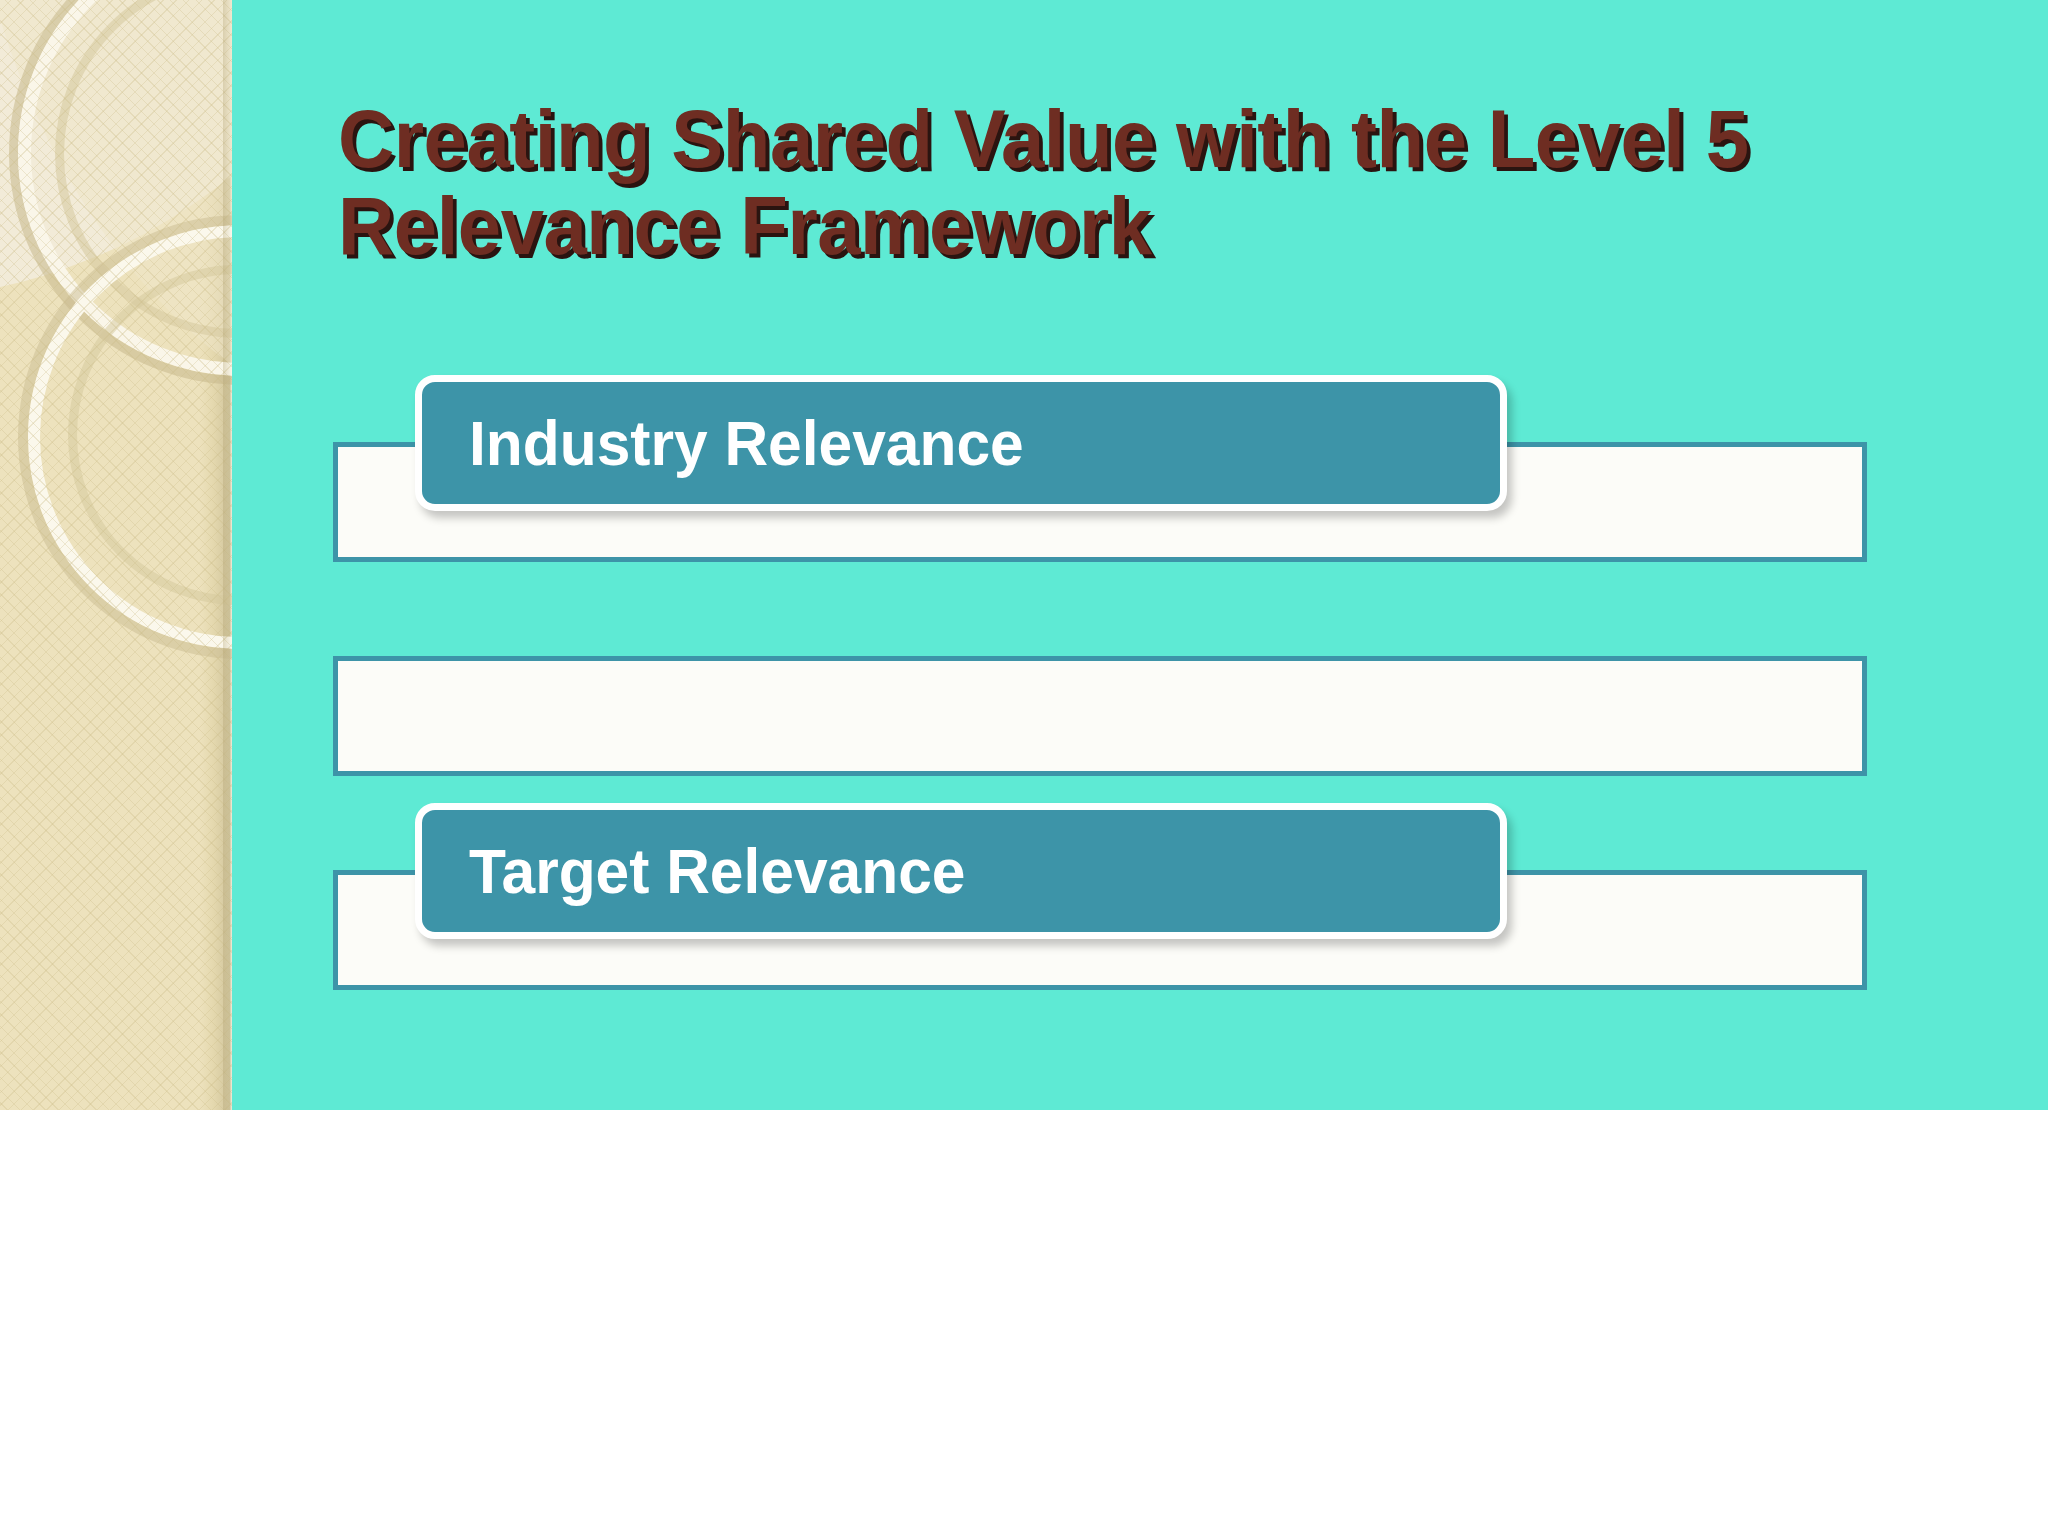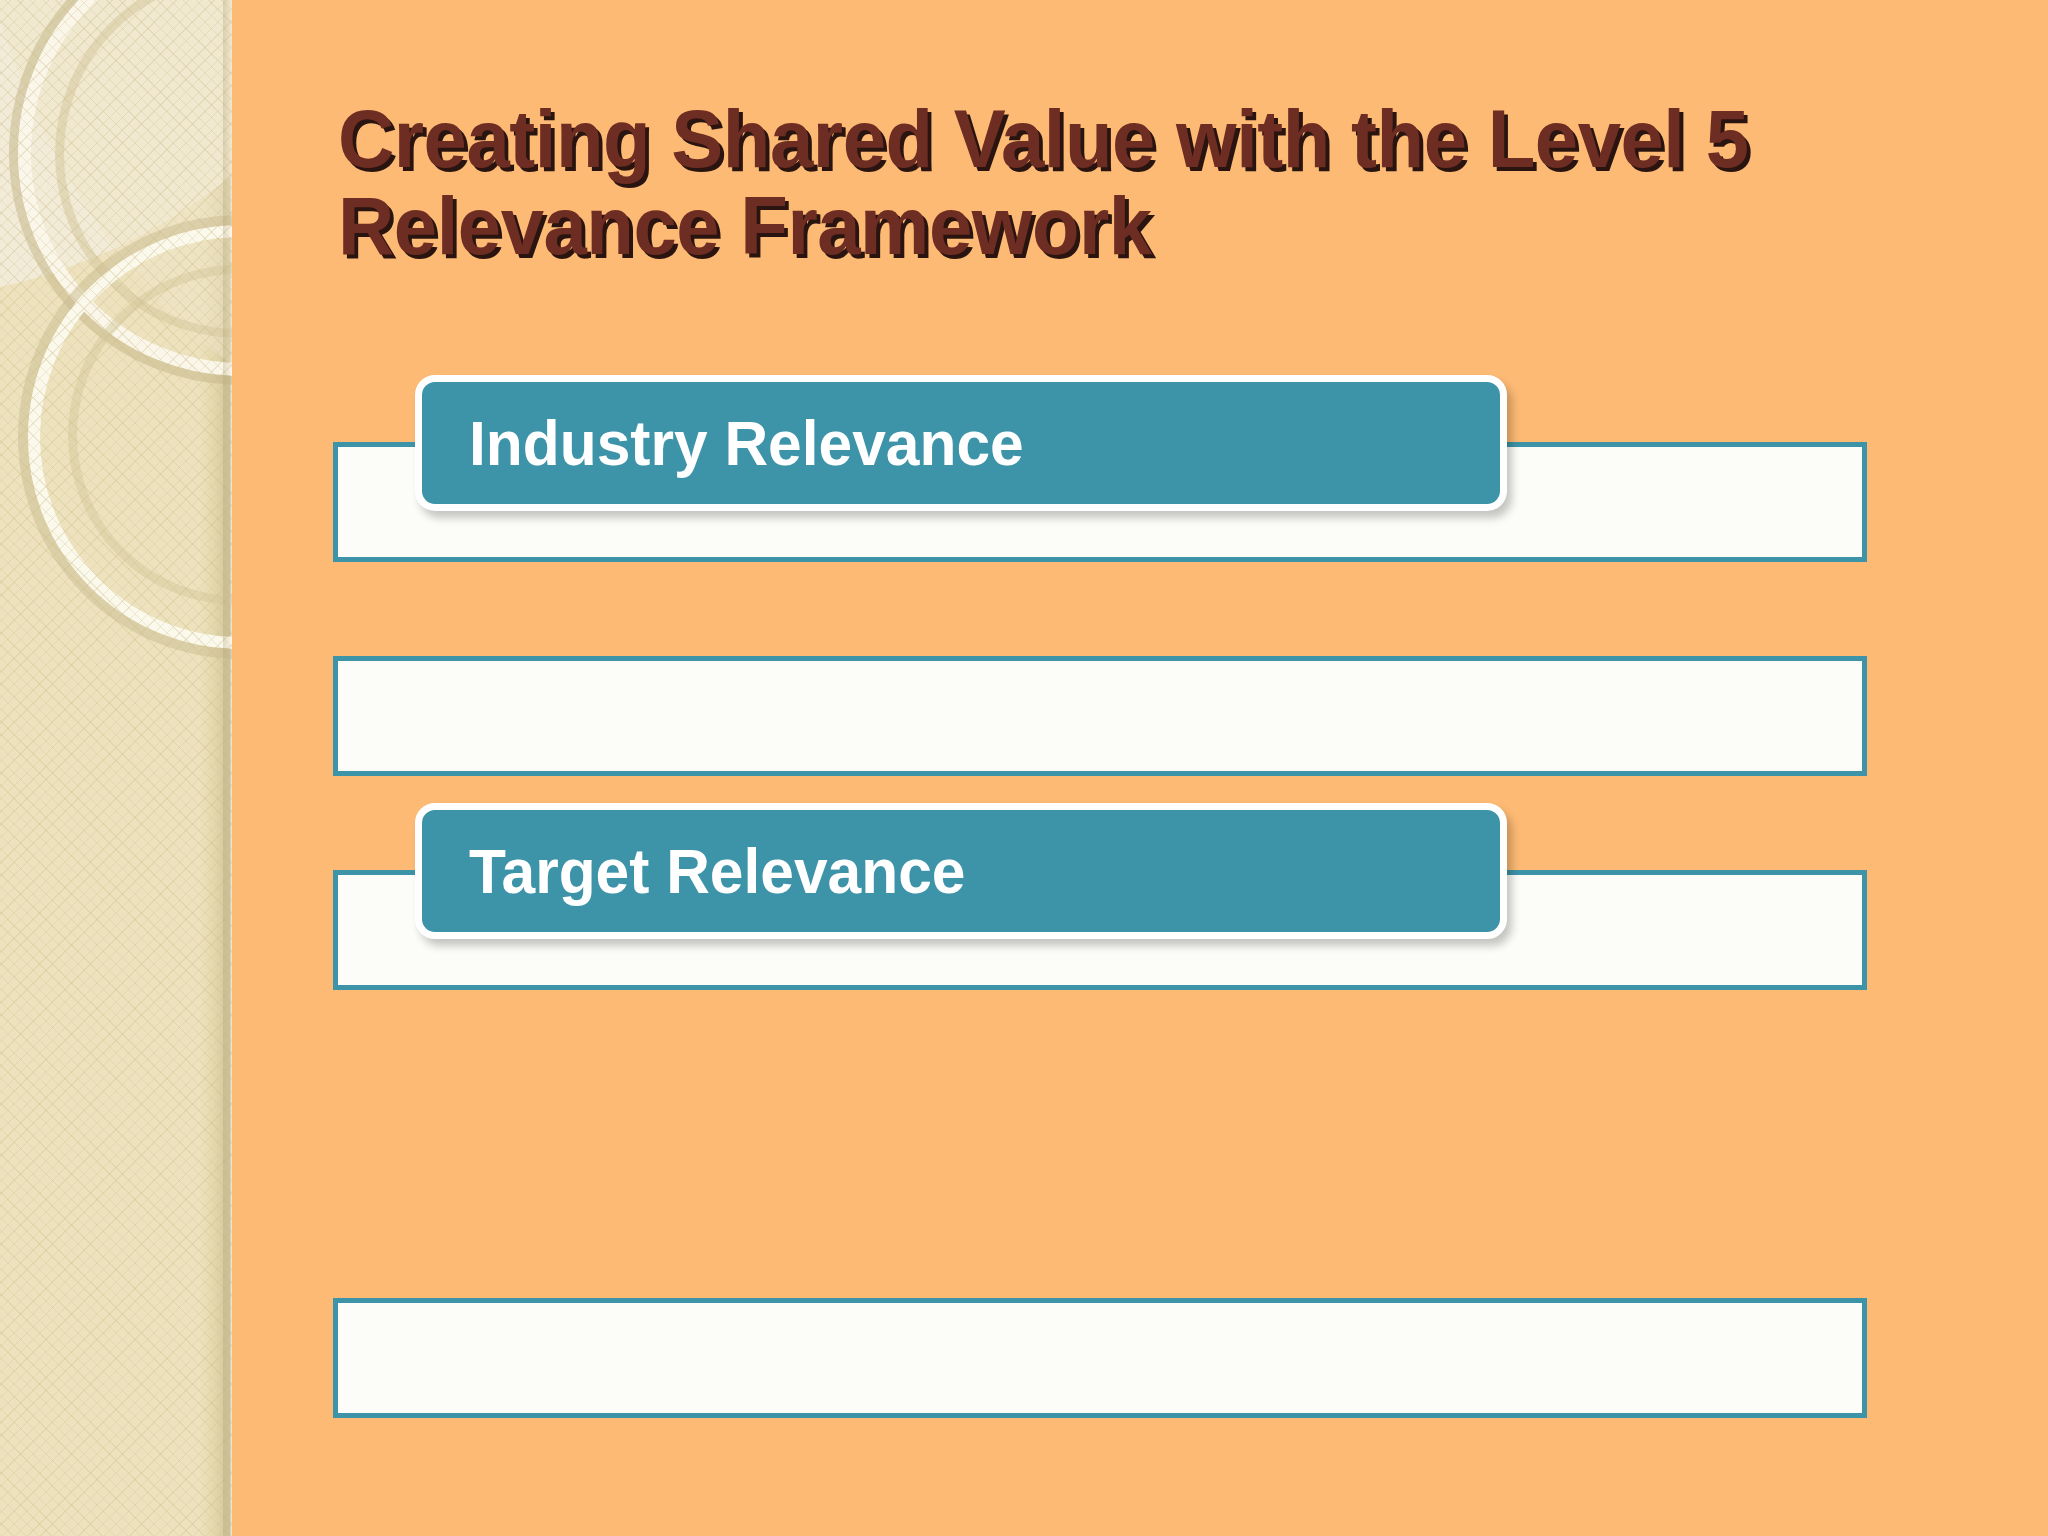--- a/index.html
+++ b/index.html
@@ -8,23 +8,23 @@
     padding: 0;
     background: #ffffff;
   }
   body {
     font-family: "Liberation Sans", "DejaVu Sans", sans-serif;
   }
 
   #slide {
     position: relative;
     width: 2048px;
-    height: 1536px;
+    height: 1110px;
     overflow: hidden;
-    background: #fdba74;
+    background: #5eead4;
   }
 
   
   #sidebar {
     position: absolute;
     left: 0;
     top: 0;
     width: 232px;
     height: 1536px;
     overflow: hidden;

